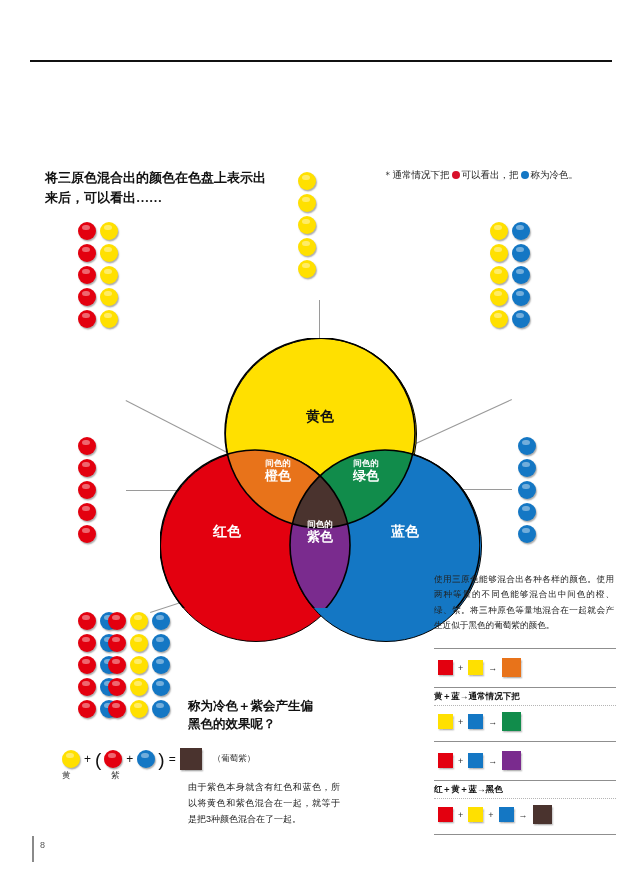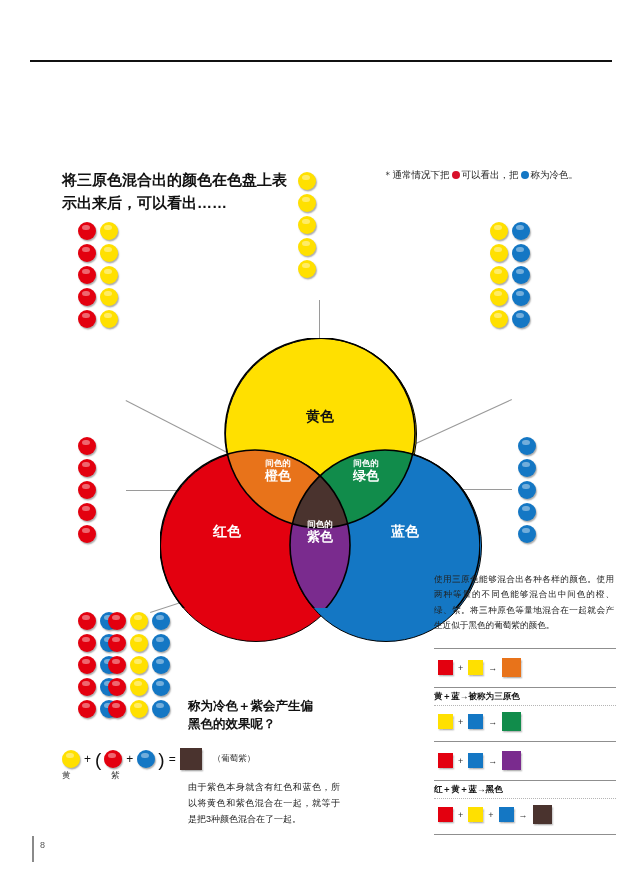--- a/index.html
+++ b/index.html
@@ -19,22 +19,22 @@
   .title-rule{position:absolute;left:30px;top:60px;width:582px;height:2px;background:#111;}
 
   .body-copy{
     position:absolute;left:30px;top:70px;width:582px;
     font-size:10.5px;line-height:1.95;text-align:justify;color:#1d1d1d;
     text-indent:2em;
   }
 
   
   .cap-left{
-    position:absolute;left:62px;top:168px;width:225px;
-    font-size:15px;line-height:1.55;font-weight:bold;color:#111;
+    position:absolute;left:45px;top:168px;width:225px;
+    font-size:13px;line-height:1.55;font-weight:bold;color:#111;font-family:Liberation Serif, serif;
   }
   .note-right{
     position:absolute;left:383px;top:168px;width:250px;
     font-size:9.5px;line-height:1.5;color:#222;display:flex;align-items:center;flex-wrap:wrap;gap:1px;
   }
   .note-dot{display:inline-block;width:8px;height:8px;border-radius:50%;vertical-align:-1px;margin:0 1px;}
 
   
   .venn{position:absolute;left:160px;top:338px;width:320px;height:270px;}
   .circ{position:absolute;width:190px;height:190px;border-radius:50%;border:1.6px solid #000;}
@@ -371,21 +371,21 @@
       <div class="mixrow">
         <div class="swatches">
           <span class="sw" style="background: rgb(227, 0, 15);"></span>
           <span class="plus">+</span>
           <span class="sw" style="background: rgb(255, 224, 0);"></span>
           <span class="arrow">→</span>
           <span class="sw" style="background: rgb(232, 115, 26); width: 19px; height: 19px;"></span>
         </div>
       </div>
       <div class="mixrow">
-        <div class="cap">黄＋蓝→被称为三原色</div>
+        <div class="cap">黄＋蓝→通常情况下把</div>
         <div class="swatches">
           <span class="sw" style="background: rgb(255, 224, 0);"></span>
           <span class="plus">+</span>
           <span class="sw" style="background: rgb(20, 119, 196);"></span>
           <span class="arrow">→</span>
           <span class="sw" style="background: rgb(17, 140, 75); width: 19px; height: 19px;"></span>
         </div>
       </div>
       <div class="mixrow">
         <div class="swatches">

